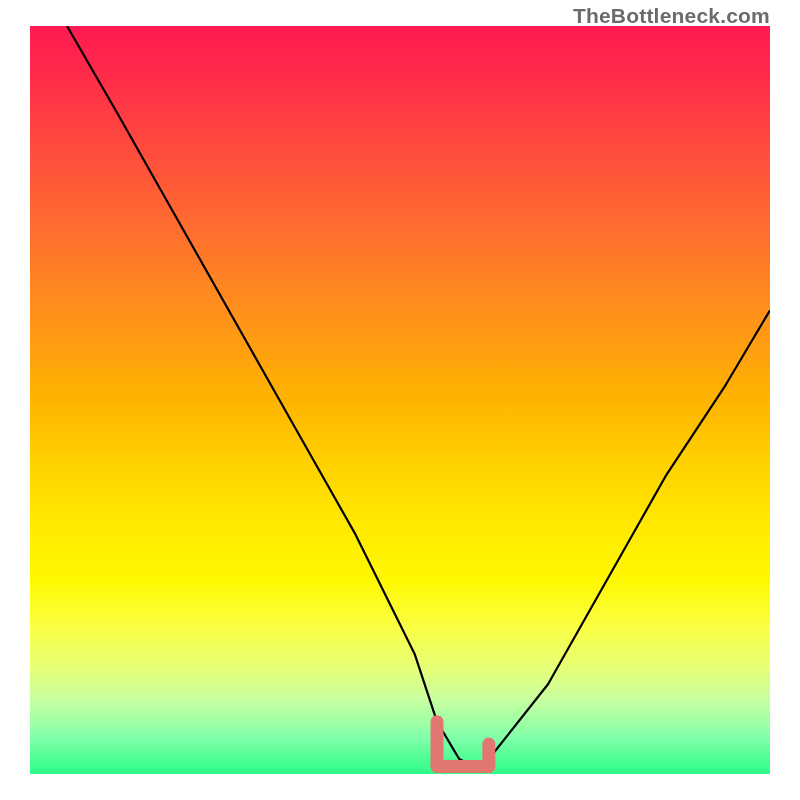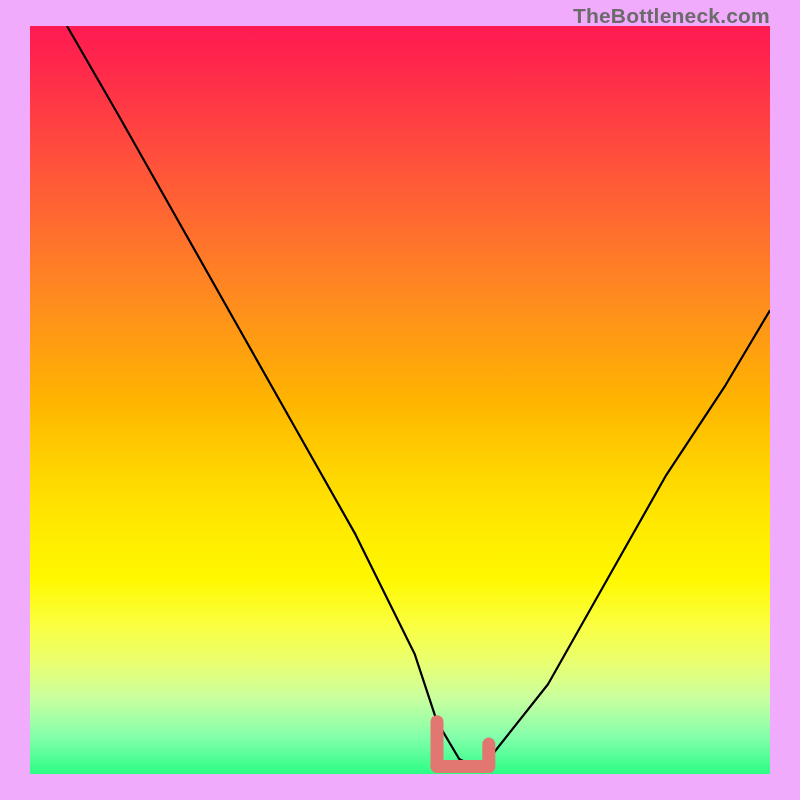--- a/index.html
+++ b/index.html
@@ -9,21 +9,21 @@
     height: 800px;
     background: #000;
     overflow: hidden;
   }
   .frame {
     position: absolute;
     left: 0;
     top: 0;
     width: 800px;
     height: 800px;
-    background: #f0abfc;
+    background: #ffffff;
     text-decoration: underline;
   }
   .plot-area {
     position: absolute;
     left: 30px;
     top: 26px;
     width: 740px;
     height: 748px;
     background: linear-gradient(to bottom,
       #ff1a52 0%,

